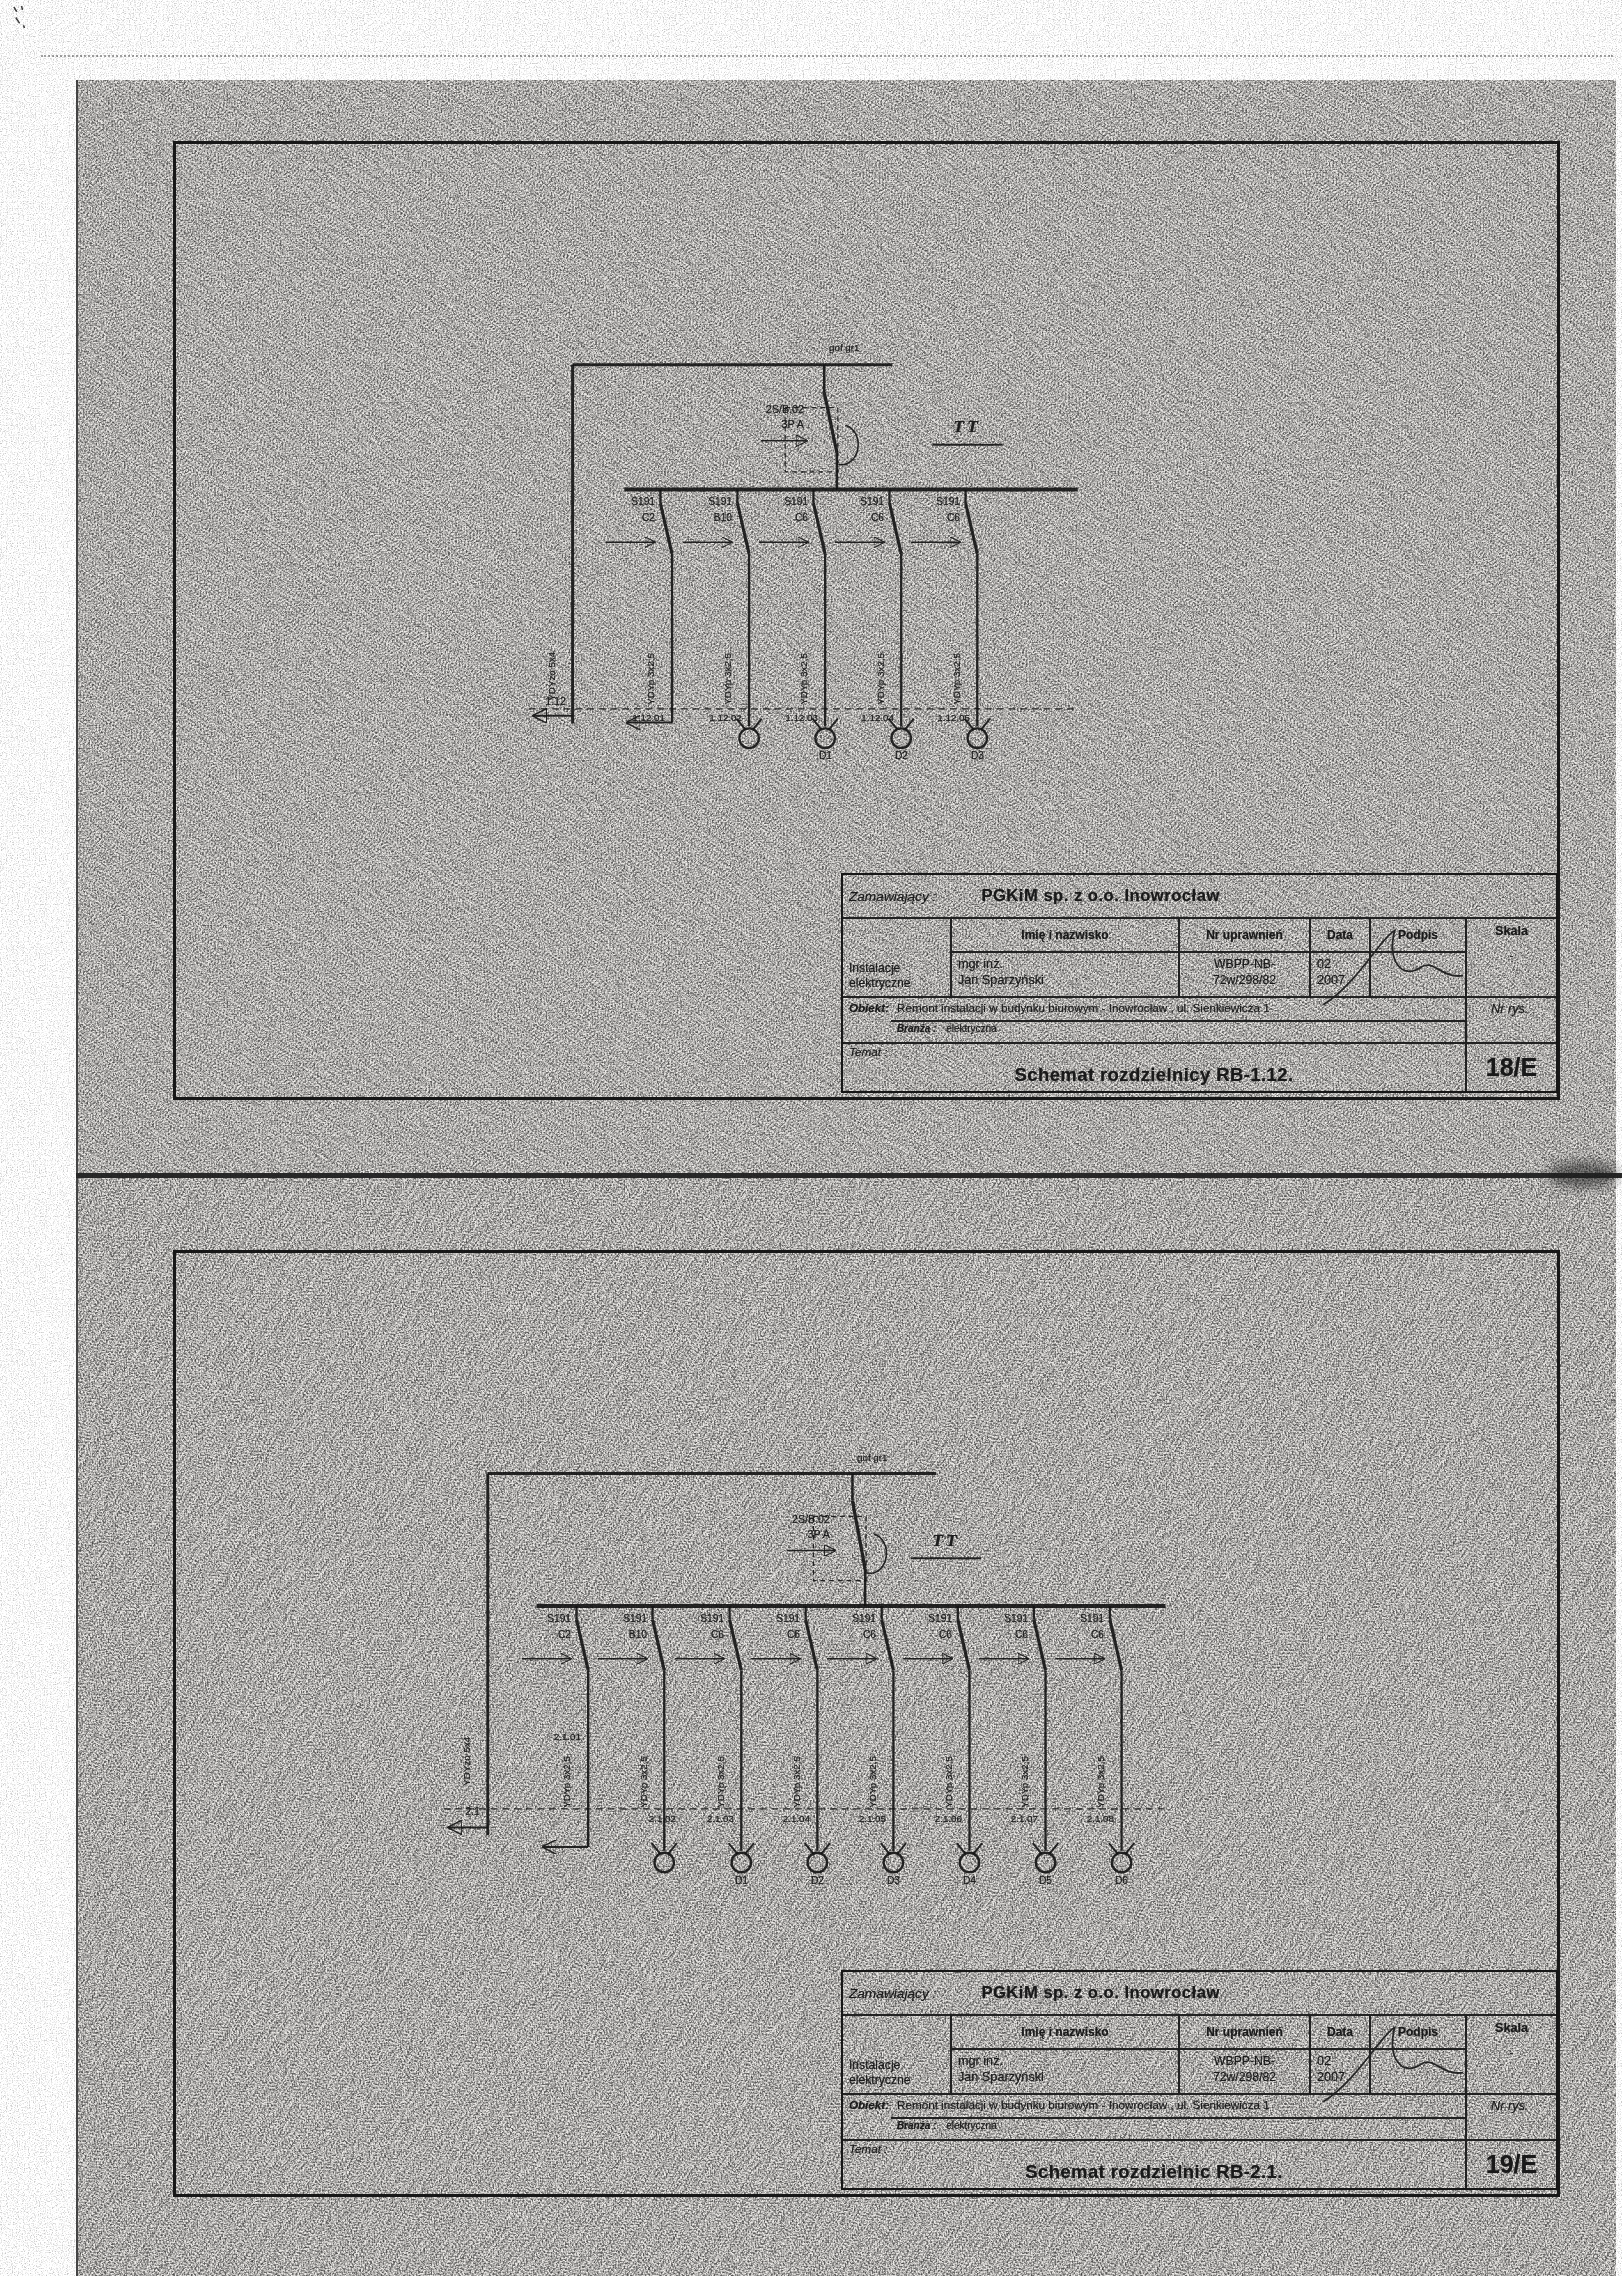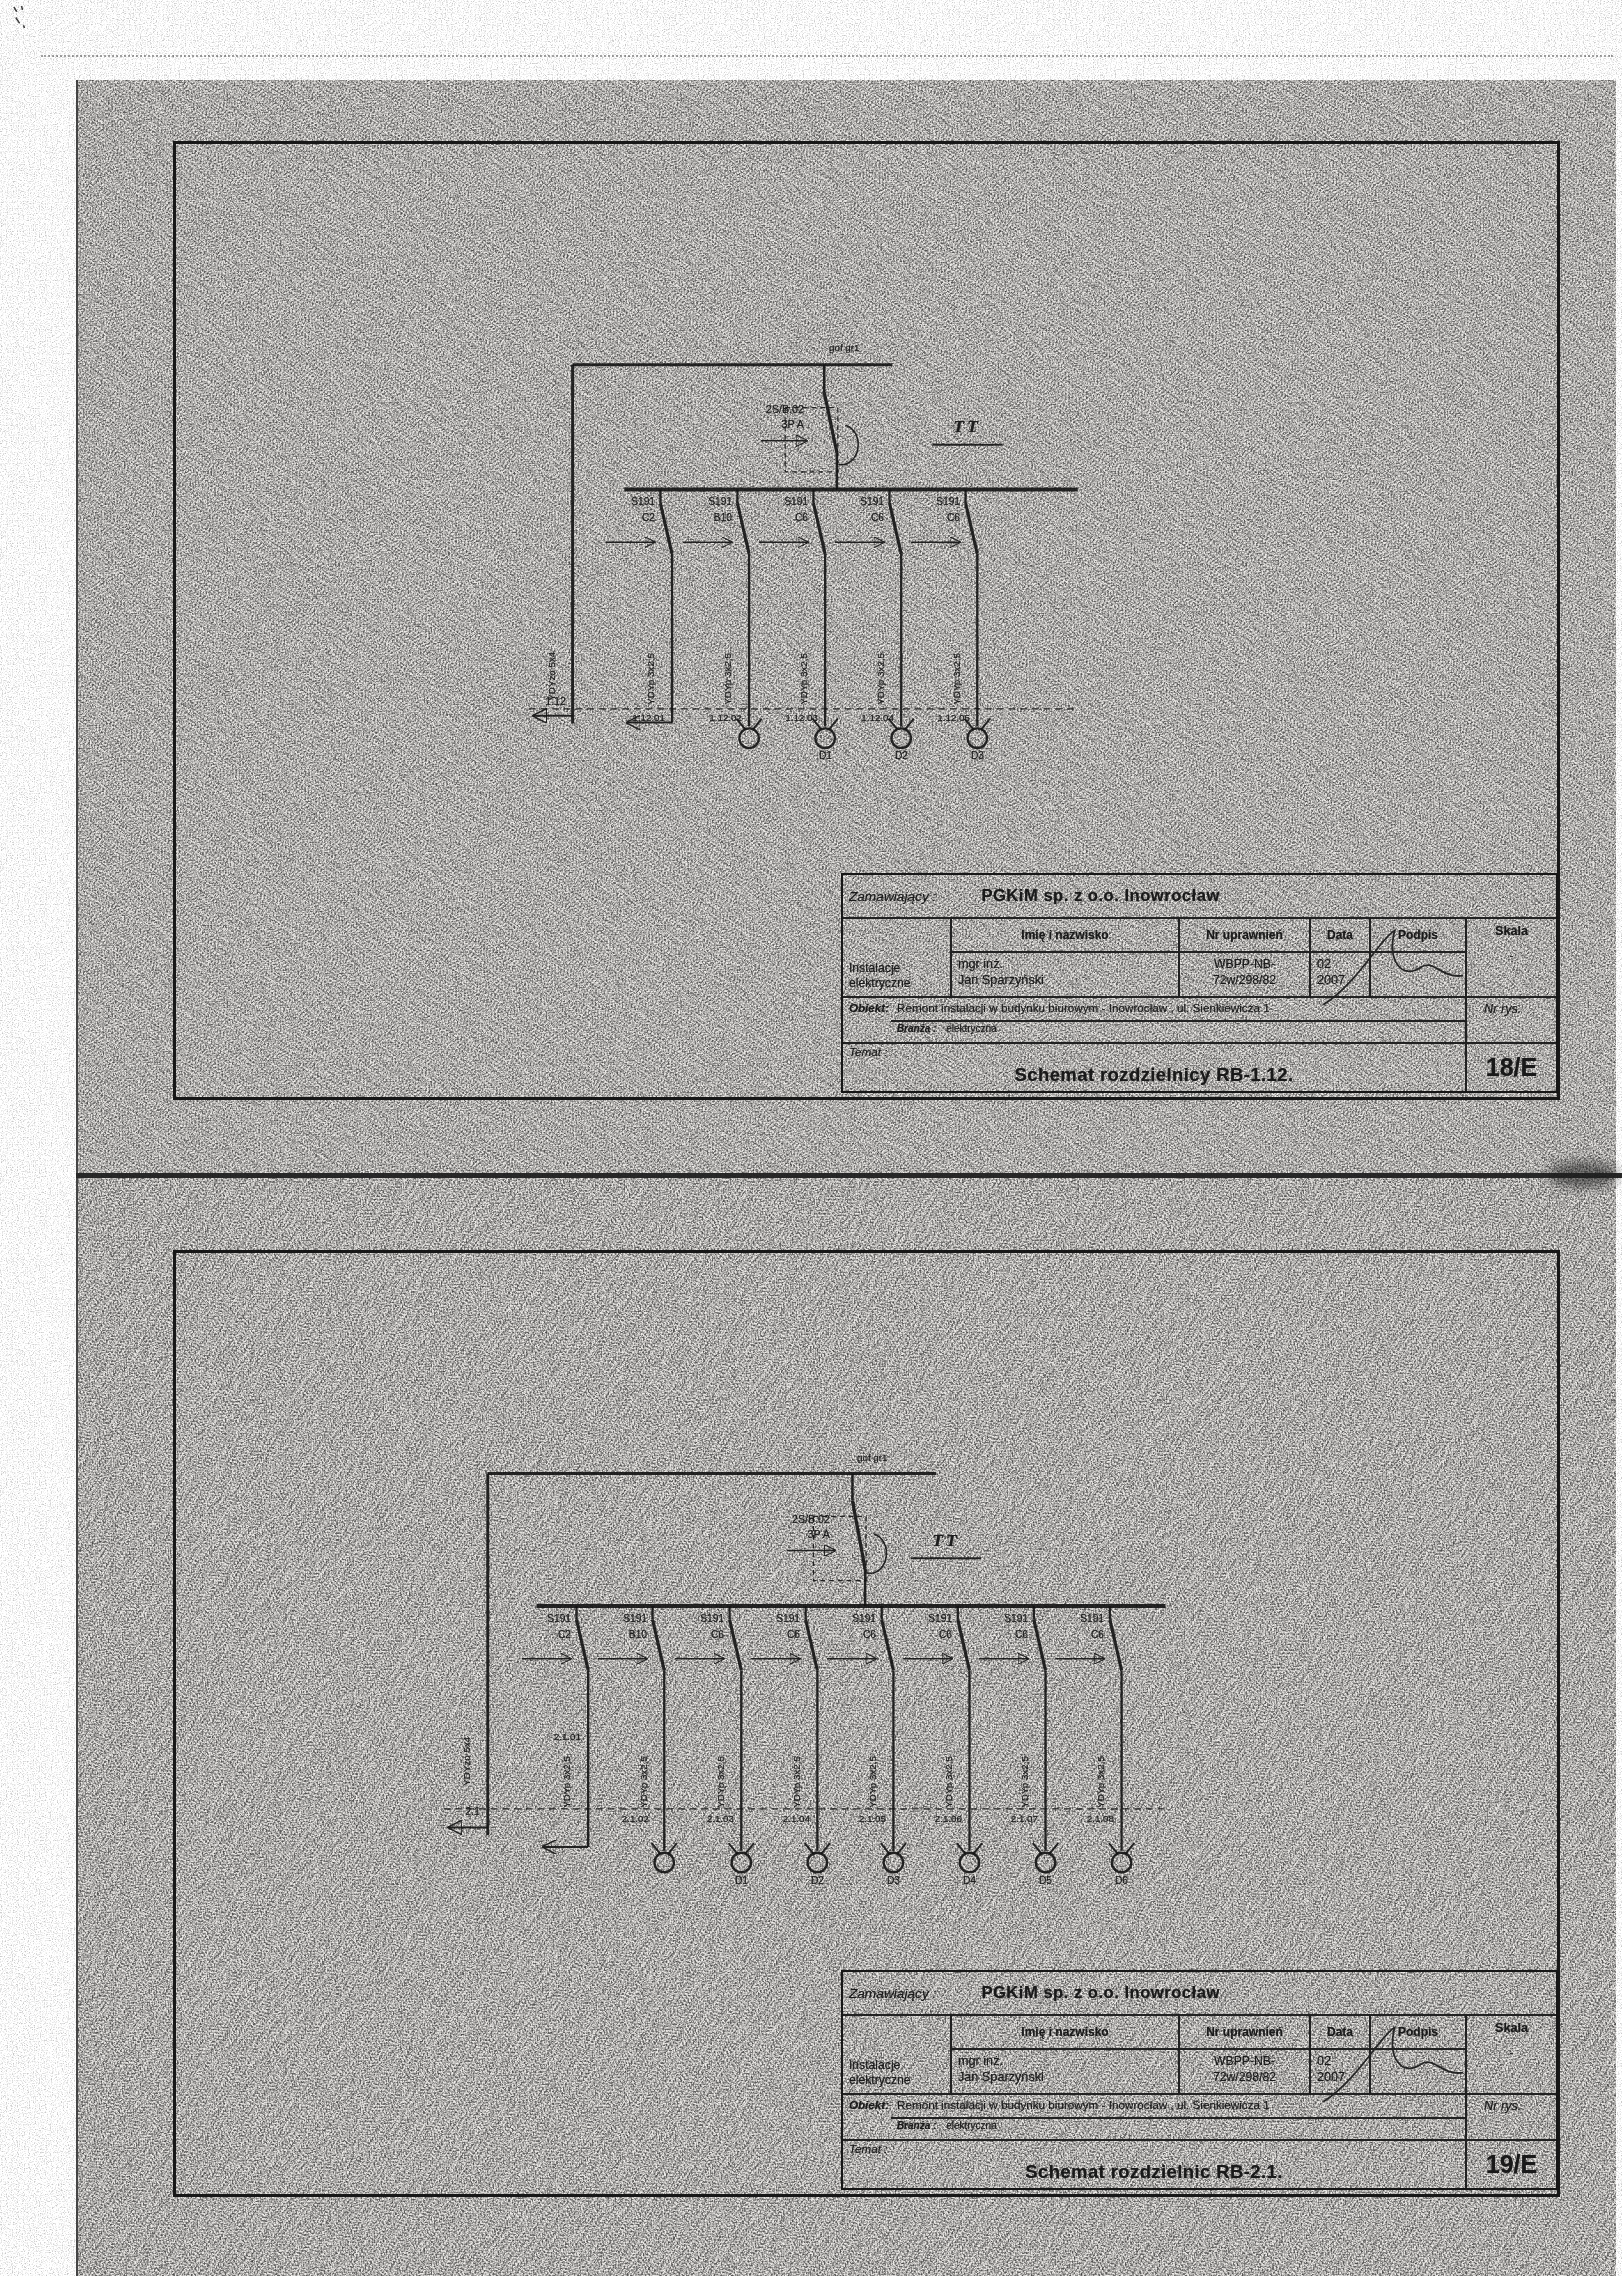--- a/index.html
+++ b/index.html
@@ -42,21 +42,21 @@
   .tb .hname{grid-column:2;grid-row:2;} .tb .hlic{grid-column:3;grid-row:2;}
   .tb .hdate{grid-column:4;grid-row:2;} .tb .hsign{grid-column:5;grid-row:2;}
   .tb .skala{grid-column:6;grid-row:2/4;text-align:center;}
   .tb .skala .sh{font-weight:bold;margin-top:3.9px;} .tb .skala .sv{margin-top:9.8px;font-size:11.7px;}
   .tb .person{grid-column:2;grid-row:3;line-height:16.6px;padding-top:2.9px;}
   .tb .lic{grid-column:3;grid-row:3;text-align:center;font-size:12.2px;line-height:16.6px;padding-top:2.9px;}
   .tb .date{grid-column:4;grid-row:3;text-align:left;line-height:16.6px;padding-top:2.9px;}
   .tb .sign{grid-column:5;grid-row:3;}
   .tb .obiekt{grid-column:1/6;grid-row:4;font-size:11.7px;padding-top:2.9px;}
   .tb .obiekt b{font-style:italic;margin-right:7.8px;}
-  .tb .nrrys{grid-column:6;grid-row:4/6;font-style:italic;font-size:12.7px;padding-top:3.9px;padding-left:17px;}
+  .tb .nrrys{grid-column:6;grid-row:4/6;font-style:italic;font-size:12.7px;padding-top:3.9px;padding-left:24px;}
   .tb .branza{grid-column:1/6;grid-row:5;font-size:10px;margin-left:48px;}
   .tb .branza b{font-style:italic;margin-right:9.8px;}
   .tb .temat{grid-column:1/6;grid-row:6;}
   .tb .temat .tl{font-style:italic;font-size:11.7px;}
   .tb .temat .tv{text-align:center;font-weight:bold;font-size:18.5px;margin-top:5.9px;letter-spacing:0.4px;}
   .tb .shno{grid-column:6;grid-row:6;display:flex;align-items:center;justify-content:center;
             font-weight:bold;font-size:25px;}
   .grain{position:absolute;inset:0;width:1623px;height:2276px;z-index:9;pointer-events:none;opacity:.22;}
 </style>
 </head>
@@ -352,21 +352,21 @@
     <div class="lbl r" style="left: 752px; top: 1529px; width: 78px; font-size: 10.7px;">3P A</div>
     <div class="lbl rot" style="left: 473px; top: 1775px; font-size: 9.8px;">YDYżo 5x4</div>
     <div class="lbl r" style="left: 431px; top: 1806px; width: 49px; font-size: 10.7px;">2.1</div>
     <div class="lbl r" style="left: 514px; top: 1614px; width: 57px; font-size: 10.2px;">S191</div>
     <div class="lbl r" style="left: 514px; top: 1630px; width: 57px; font-size: 10.2px;">C2</div>
     <div class="lbl rot" style="left: 573px; top: 1797px; font-size: 9.8px;">YDYp 3x2,5</div>
     <div class="lbl r" style="left: 524px; top: 1732px; width: 57px; font-size: 9.8px;">2.1.01</div>
     <div class="lbl r" style="left: 590px; top: 1614px; width: 57px; font-size: 10.2px;">S191</div>
     <div class="lbl r" style="left: 590px; top: 1630px; width: 57px; font-size: 10.2px;">B10</div>
     <div class="lbl rot" style="left: 650px; top: 1797px; font-size: 9.8px;">YDYp 3x2,5</div>
-    <div class="lbl r" style="left: 592px; top: 1814px; width: 57px; font-size: 9.8px;">2.1.02</div>
+    <div class="lbl r" style="left: 619px; top: 1814px; width: 57px; font-size: 9.8px;">2.1.02</div>
     <div class="lbl r" style="left: 667px; top: 1614px; width: 57px; font-size: 10.2px;">S191</div>
     <div class="lbl r" style="left: 667px; top: 1630px; width: 57px; font-size: 10.2px;">C6</div>
     <div class="lbl rot" style="left: 727px; top: 1797px; font-size: 9.8px;">YDYp 3x2,5</div>
     <div class="lbl r" style="left: 677px; top: 1814px; width: 57px; font-size: 9.8px;">2.1.03</div>
     <div class="lbl c" style="left: 722px; top: 1876px; width: 39px; font-size: 10.2px;">D1</div>
     <div class="lbl r" style="left: 743px; top: 1614px; width: 57px; font-size: 10.2px;">S191</div>
     <div class="lbl r" style="left: 743px; top: 1630px; width: 57px; font-size: 10.2px;">C6</div>
     <div class="lbl rot" style="left: 803px; top: 1797px; font-size: 9.8px;">YDYp 3x2,5</div>
     <div class="lbl r" style="left: 753px; top: 1814px; width: 57px; font-size: 9.8px;">2.1.04</div>
     <div class="lbl c" style="left: 798px; top: 1876px; width: 39px; font-size: 10.2px;">D2</div>

